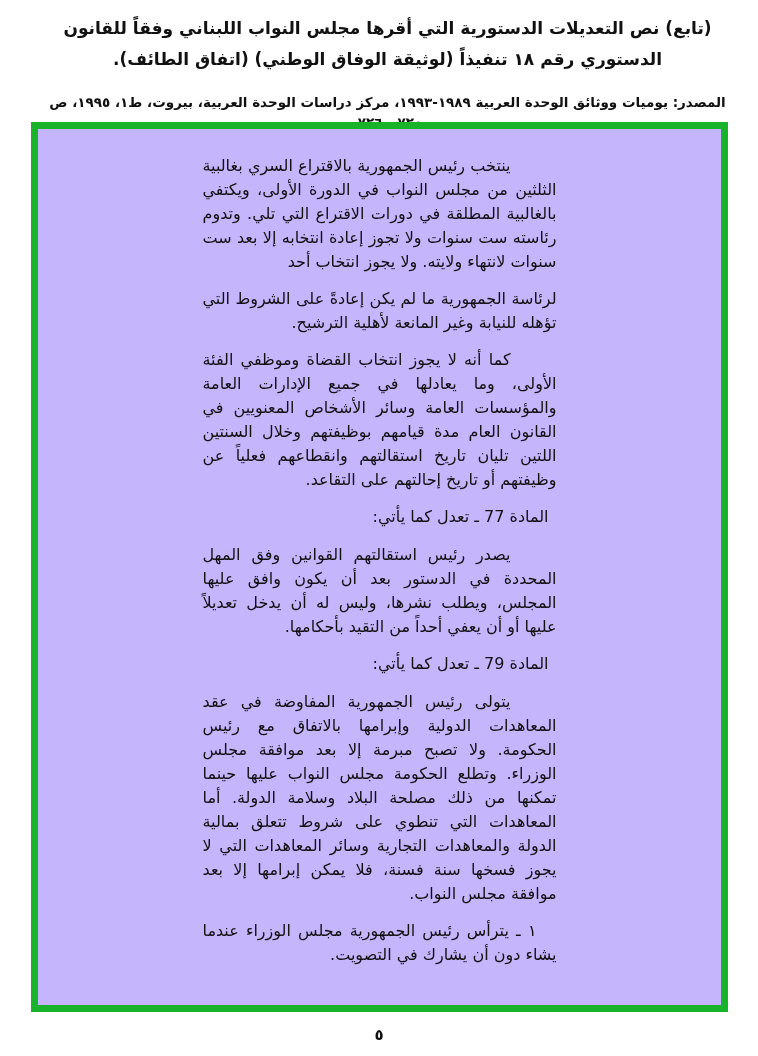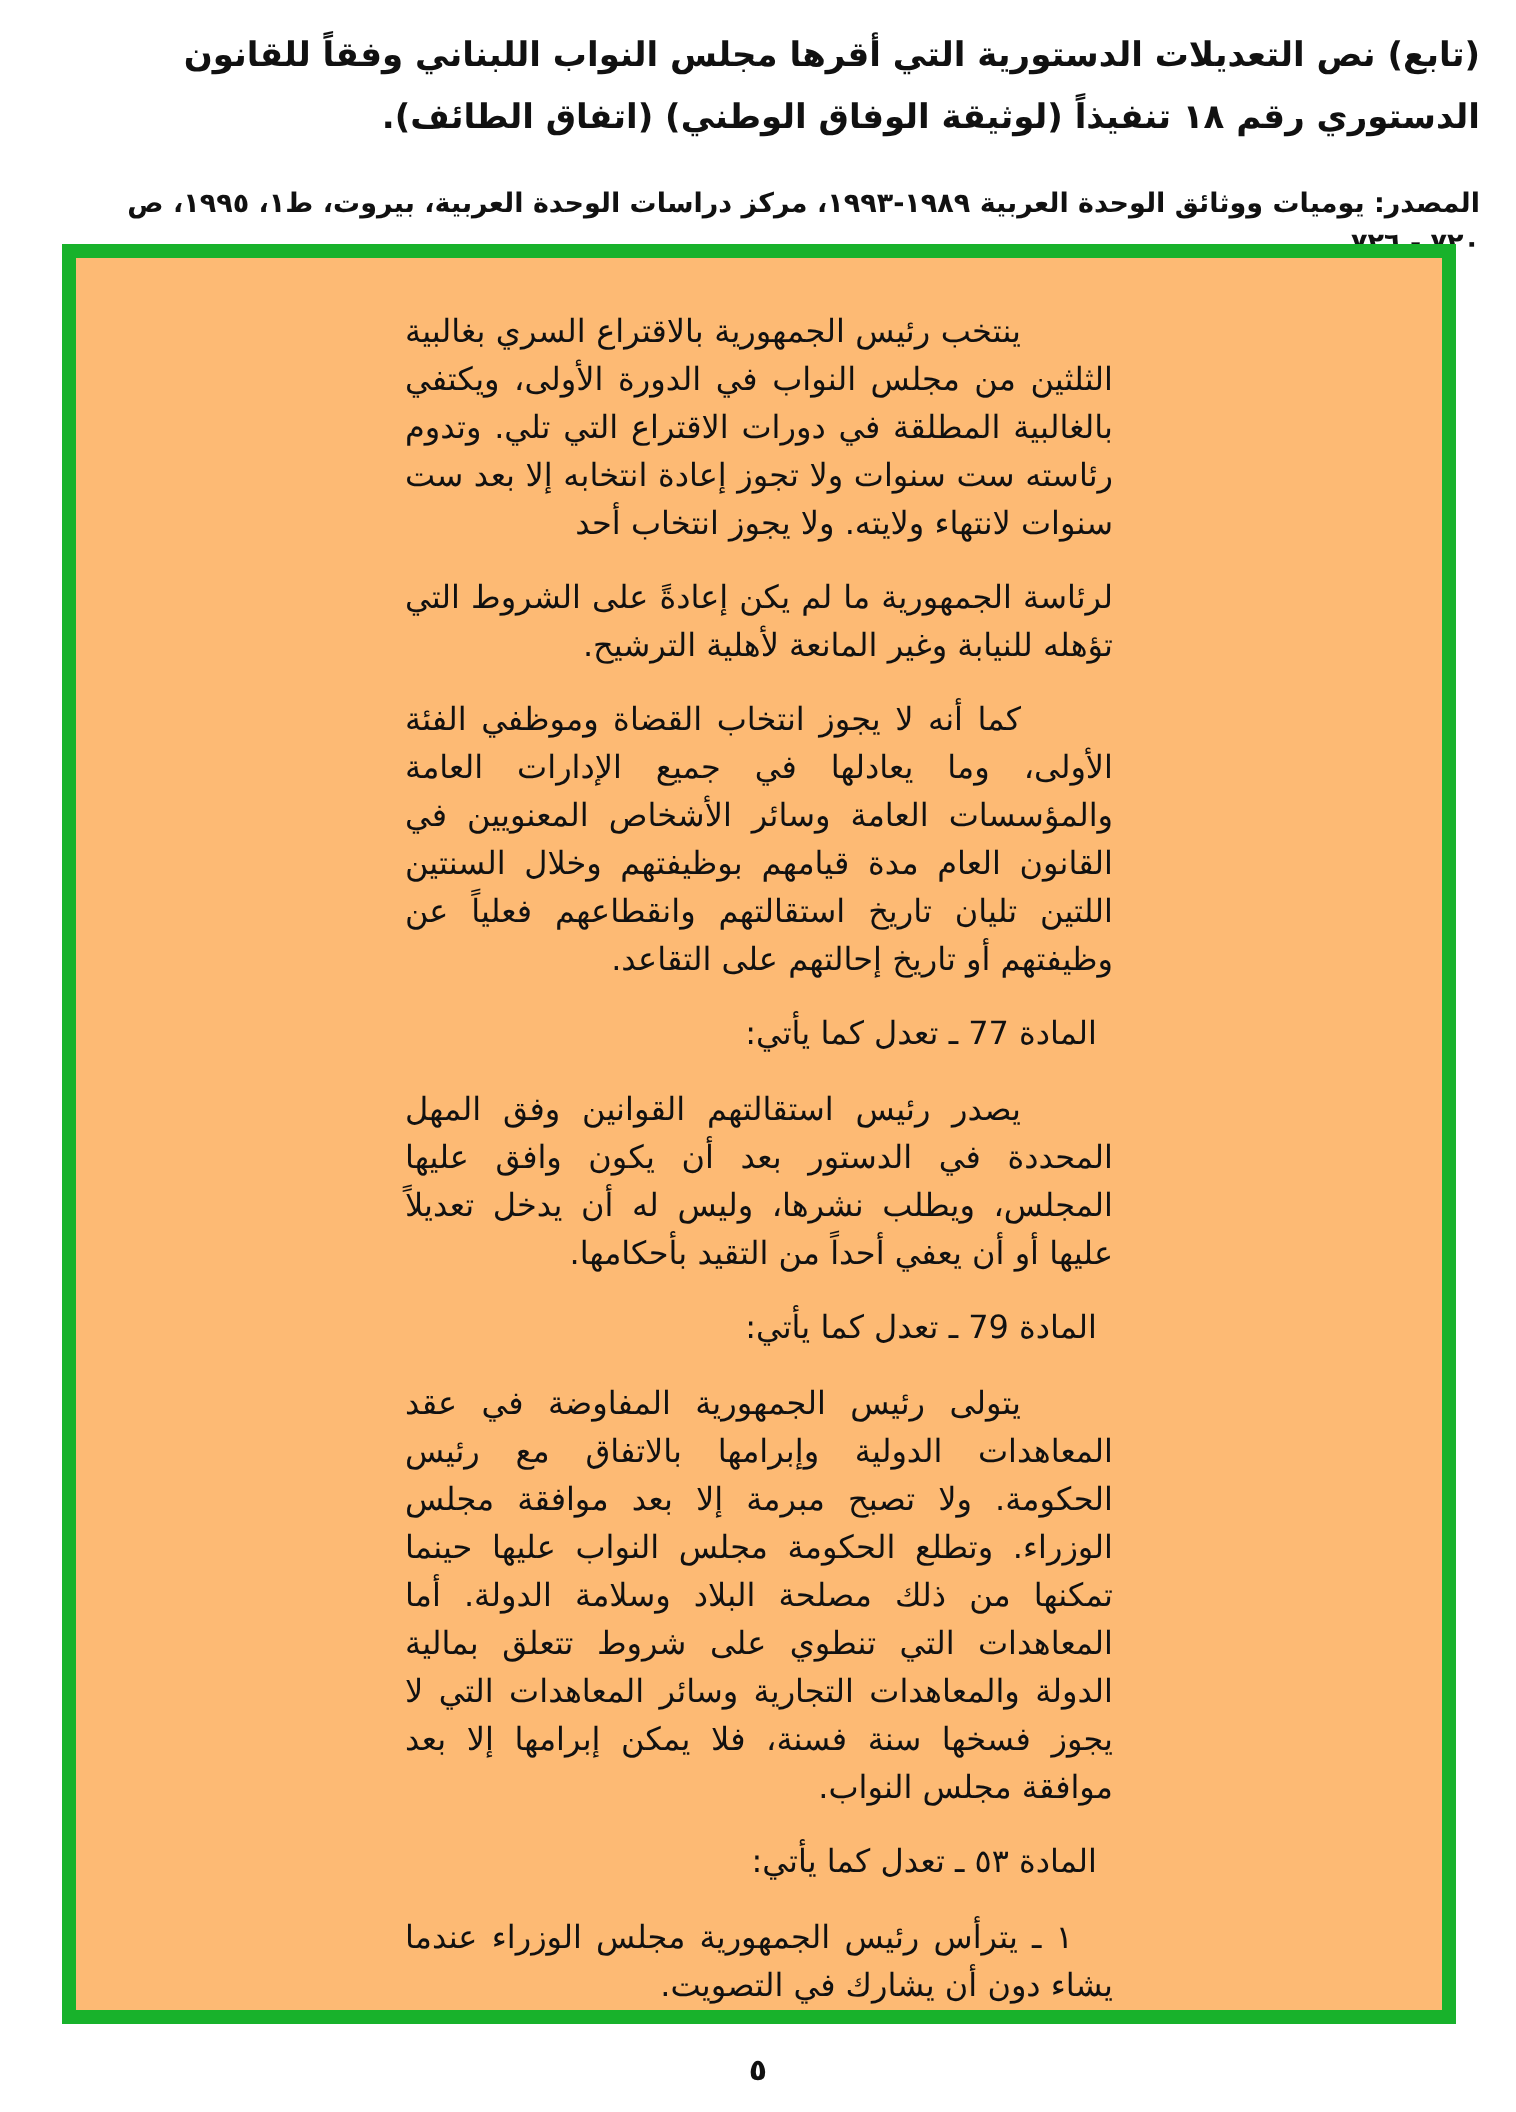--- a/index.html
+++ b/index.html
@@ -9,21 +9,21 @@
     height: 1056px;
     position: relative;
     background: #ffffff;
     font-family: "DejaVu Sans", sans-serif;
     color: #111111;
   }
 
   
   .page-header {
     direction: rtl;
-    text-align: right;
+    text-align: center;
     padding: 13px 18px 0 35px;
   }
   .header-title {
     font-weight: bold;
     font-size: 17px;
     line-height: 31px;
     letter-spacing: 0;
   }
   .header-source {
     font-weight: bold;
@@ -33,21 +33,21 @@
   }
 
   
   .content-box {
     position: absolute;
     left: 31px;
     top: 122px;
     width: 697px;
     height: 890px;
     border: 7px solid #18b22b;
-    background: #fdba74;
+    background: #c4b5fd;
   }
 
   
   .text-column {
     width: 354px;
     margin: 25px auto 0 auto;
     direction: rtl;
     text-align: justify;
     font-size: 16px;
     line-height: 24px;
@@ -80,18 +80,17 @@
 
 <div class="content-box" style="border-color: rgb(24, 178, 43);">
   <div class="text-column">
     <p class="para">ينتخب رئيس الجمهورية بالاقتراع السري بغالبية الثلثين من مجلس النواب في الدورة الأولى، ويكتفي بالغالبية المطلقة في دورات الاقتراع التي تلي. وتدوم رئاسته ست سنوات ولا تجوز إعادة انتخابه إلا بعد ست سنوات لانتهاء ولايته. ولا يجوز انتخاب أحد</p>
     <p class="para-cont">لرئاسة الجمهورية ما لم يكن إعادةً على الشروط التي تؤهله للنيابة وغير المانعة لأهلية الترشيح.</p>
     <p class="para">كما أنه لا يجوز انتخاب القضاة وموظفي الفئة الأولى، وما يعادلها في جميع الإدارات العامة والمؤسسات العامة وسائر الأشخاص المعنويين في القانون العام مدة قيامهم بوظيفتهم وخلال السنتين اللتين تليان تاريخ استقالتهم وانقطاعهم فعلياً عن وظيفتهم أو تاريخ إحالتهم على التقاعد.</p>
     <p class="article-heading">المادة 77 ـ تعدل كما يأتي:</p>
     <p class="para">يصدر رئيس استقالتهم القوانين وفق المهل المحددة في الدستور بعد أن يكون وافق عليها المجلس، ويطلب نشرها، وليس له أن يدخل تعديلاً عليها أو أن يعفي أحداً من التقيد بأحكامها.</p>
     <p class="article-heading">المادة 79 ـ تعدل كما يأتي:</p>
     <p class="para">يتولى رئيس الجمهورية المفاوضة في عقد المعاهدات الدولية وإبرامها بالاتفاق مع رئيس الحكومة. ولا تصبح مبرمة إلا بعد موافقة مجلس الوزراء. وتطلع الحكومة مجلس النواب عليها حينما تمكنها من ذلك مصلحة البلاد وسلامة الدولة. أما المعاهدات التي تنطوي على شروط تتعلق بمالية الدولة والمعاهدات التجارية وسائر المعاهدات التي لا يجوز فسخها سنة فسنة، فلا يمكن إبرامها إلا بعد موافقة مجلس النواب.</p>
-    <p class="article-heading">المادة ٥٣ ـ تعدل كما يأتي:</p>
     <p class="numbered-item">١ ـ يترأس رئيس الجمهورية مجلس الوزراء عندما يشاء دون أن يشارك في التصويت.</p>
   </div>
 </div>
 
 <div class="page-number">٥</div>
 
 </body></html>

